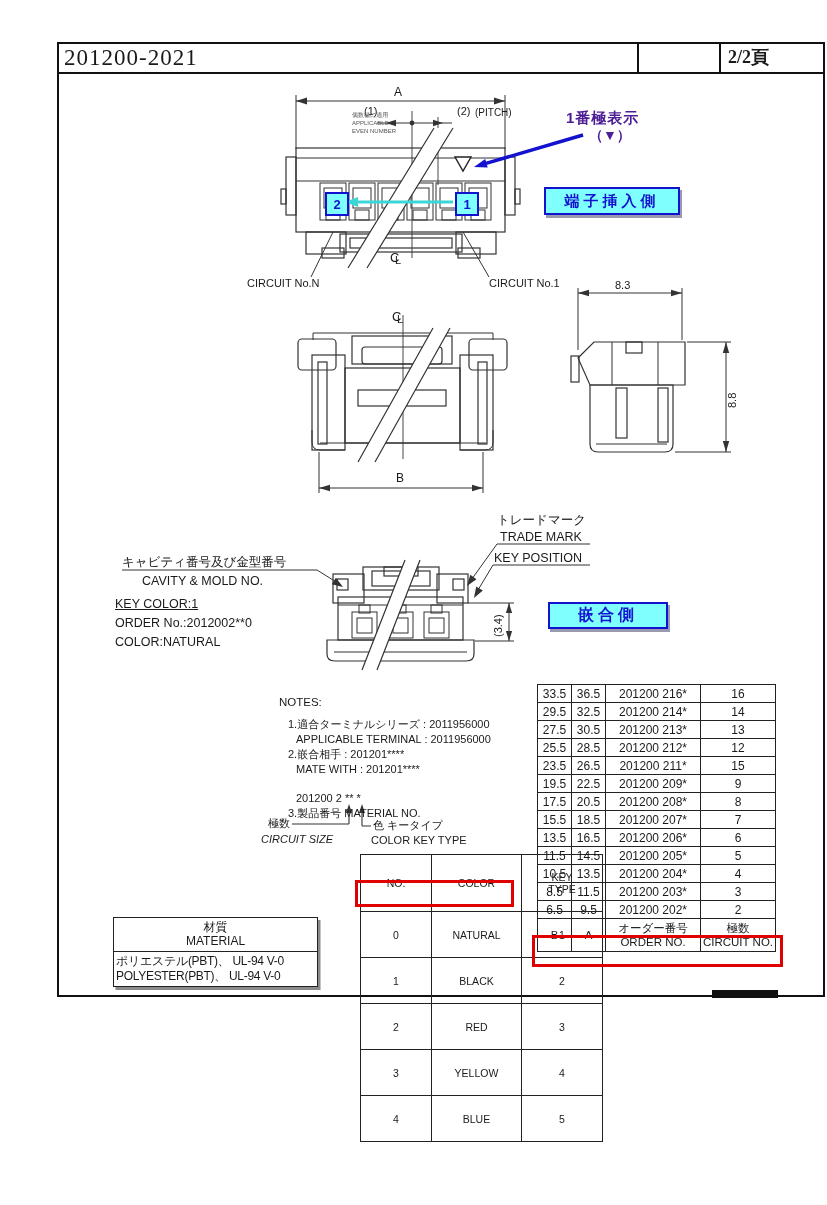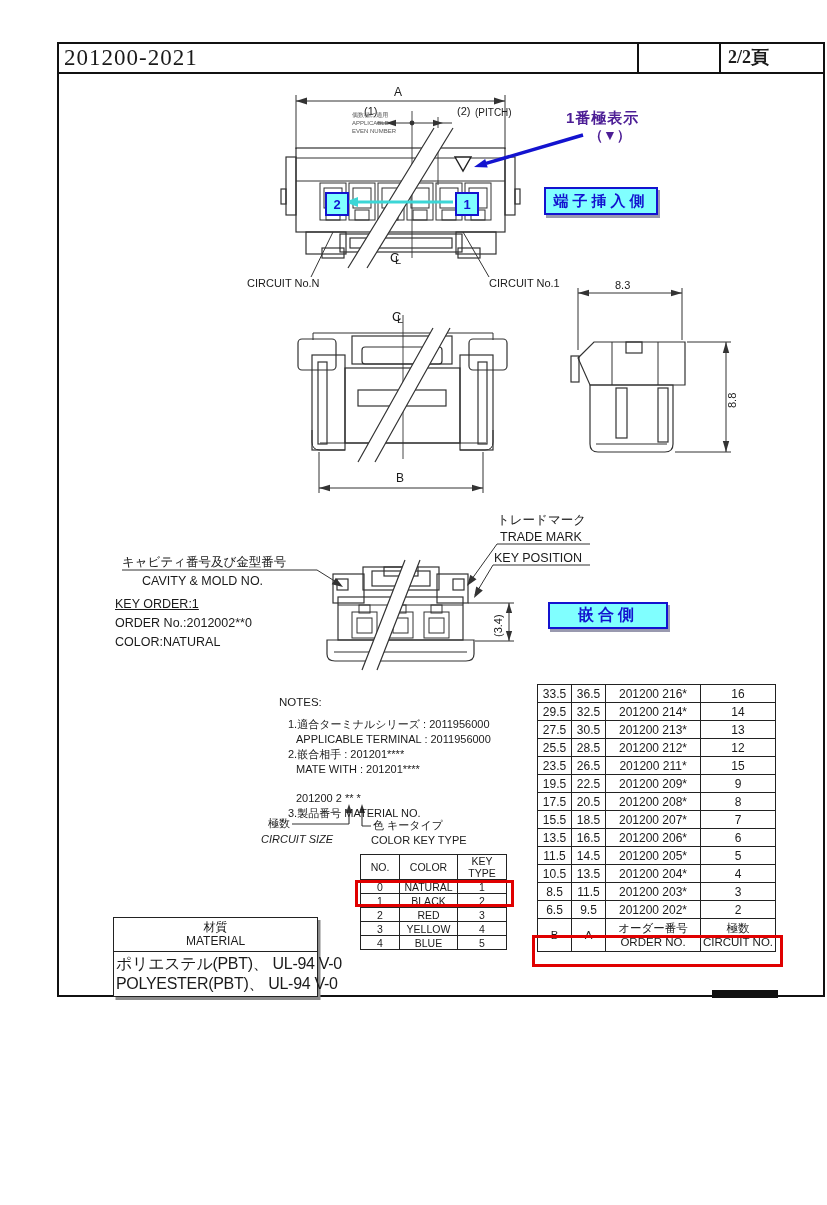--- a/index.html
+++ b/index.html
@@ -22,33 +22,33 @@
           color:#1313cf;font-weight:bold;font-size:13px;display:flex;align-items:center;
           justify-content:center;letter-spacing:0;}
   .hl{position:absolute;border:3px solid #e00000;background:transparent;}
   .cl{position:absolute;width:15px;height:17px;}
   .cl .c{position:absolute;left:0;top:0;font-size:13px;}
   .cl .l{position:absolute;left:5px;top:4px;font-size:11px;}
   table{border-collapse:collapse;font-family:"Liberation Sans",sans-serif;}
   
   #colorkey{position:absolute;left:360px;top:854px;}
   #colorkey td,#colorkey th{border:1px solid #222;font-weight:normal;text-align:center;
-     font-size:10.5px;padding:0;height:13px;}
+     font-size:10.5px;padding:16px;height:13px;}
   #colorkey th{height:15px;}
   #colorkey .c0{width:38px;} #colorkey .c1{width:57px;} #colorkey .c2{width:48px;}
   
   #ordertbl{position:absolute;left:537px;top:684px;border:1.5px solid #222;}
   #ordertbl td{border:1px solid #222;text-align:center;font-size:12px;padding:0;height:17px;}
   #ordertbl .c0{width:33px;} #ordertbl .c1{width:33px;} #ordertbl .c2{width:94px;} #ordertbl .c3{width:74px;}
   #ordertbl .foot td{height:32px;font-size:11.5px;line-height:1.25;}
   
   #material{position:absolute;left:113px;top:917px;width:203px;border:1.5px solid #222;
             background:#fff;box-shadow:2.5px 3px 0 #8a8a8a;}
   #material .hd{text-align:center;font-size:12px;line-height:1.2;padding:2px 0;border-bottom:1.5px solid #222;}
-  #material .bd{font-size:16px;line-height:1.25;padding:2px 2px;letter-spacing:-0.3px;white-space:nowrap;}
+  #material .bd{font-size:12px;line-height:1.25;padding:2px 2px;letter-spacing:-0.3px;white-space:nowrap;}
 </style>
 </head>
 <body>
 
 <div id="sheet">
 
   <svg id="lineart" width="827" height="1205" viewBox="0 0 827 1205">
     <g stroke="#333" fill="none" stroke-width="1.2">
 
       <g>
@@ -204,21 +204,21 @@
   <div class="lbl" style="left:364px;top:105px;">(1)</div>
   <div class="lbl" style="left:457px;top:105px;">(2)</div>
   <div class="lbl s10" style="left:445px;top:107px;margin-left:30px;">(PITCH)</div>
   <div class="lbl tiny" style="left:352px;top:112px;">
     <div>偶数極に適用</div>
     <div>APPLICABLE</div>
     <div>EVEN NUMBER</div>
   </div>
   <div class="lbl blue" style="left:566px;top:109px;font-size:15px;letter-spacing:1px;">1番極表示</div>
   <div class="lbl blue" style="left:589px;top:127px;font-size:14px;">（▼）</div>
-  <div class="abs cyanbox" style="left:544px;top:187px;width:114px;height:28px;">端子挿入側</div>
+  <div class="abs cyanbox" style="left:544px;top:187px;width:136px;height:28px;">端子挿入側</div>
   <div class="numbox" style="left:325px;top:192px;">2</div>
   <div class="numbox" style="left:455px;top:192px;">1</div>
   <div class="lbl" style="left:247px;top:277px;">CIRCUIT No.N</div>
   <div class="lbl" style="left:489px;top:277px;">CIRCUIT No.1</div>
   <div class="cl" style="left:390px;top:250px;">
     <span class="c">C</span>
       <span class="l">L</span>
   </div>
 
   <div class="cl" style="left:392px;top:309px;">
@@ -228,21 +228,21 @@
   <div class="lbl s12" style="left:396px;top:472px;">B</div>
 
   <div class="lbl" style="left:615px;top:279px;">8.3</div>
   <div class="lbl rot" style="left:726px;top:408px;">8.8</div>
 
   <div class="lbl s125" style="left:497px;top:513px;">トレードマーク</div>
   <div class="lbl s125" style="left:500px;top:530px;">TRADE MARK</div>
   <div class="lbl s125" style="left:494px;top:551px;">KEY POSITION</div>
   <div class="lbl s125" style="left:122px;top:555px;">キャビティ番号及び金型番号</div>
   <div class="lbl s125" style="left:142px;top:574px;">CAVITY &amp; MOLD NO.</div>
-  <div class="lbl s125" style="left:115px;top:597px;text-decoration:underline;">KEY ORDER:1</div>
+  <div class="lbl s125" style="left:115px;top:597px;text-decoration:underline;">KEY COLOR:1</div>
   <div class="lbl s125" style="left:115px;top:616px;">ORDER No.:2012002**0</div>
   <div class="lbl s125" style="left:115px;top:635px;">COLOR:NATURAL</div>
   <div class="lbl rot" style="left:492px;top:637px;">(3.4)</div>
   <div class="abs cyanbox" style="left:548px;top:602px;width:120px;height:27px;font-size:16px;">嵌合側</div>
 
   <div class="lbl" style="left:279px;top:696px;font-size:11.5px;">NOTES:</div>
   <div class="lbl" style="left:288px;top:718px;">1.適合ターミナルシリーズ : 2011956000</div>
   <div class="lbl" style="left:296px;top:733px;">APPLICABLE TERMINAL : 2011956000</div>
   <div class="lbl" style="left:288px;top:748px;">2.嵌合相手 : 201201****</div>
   <div class="lbl" style="left:296px;top:763px;">MATE WITH : 201201****</div>

